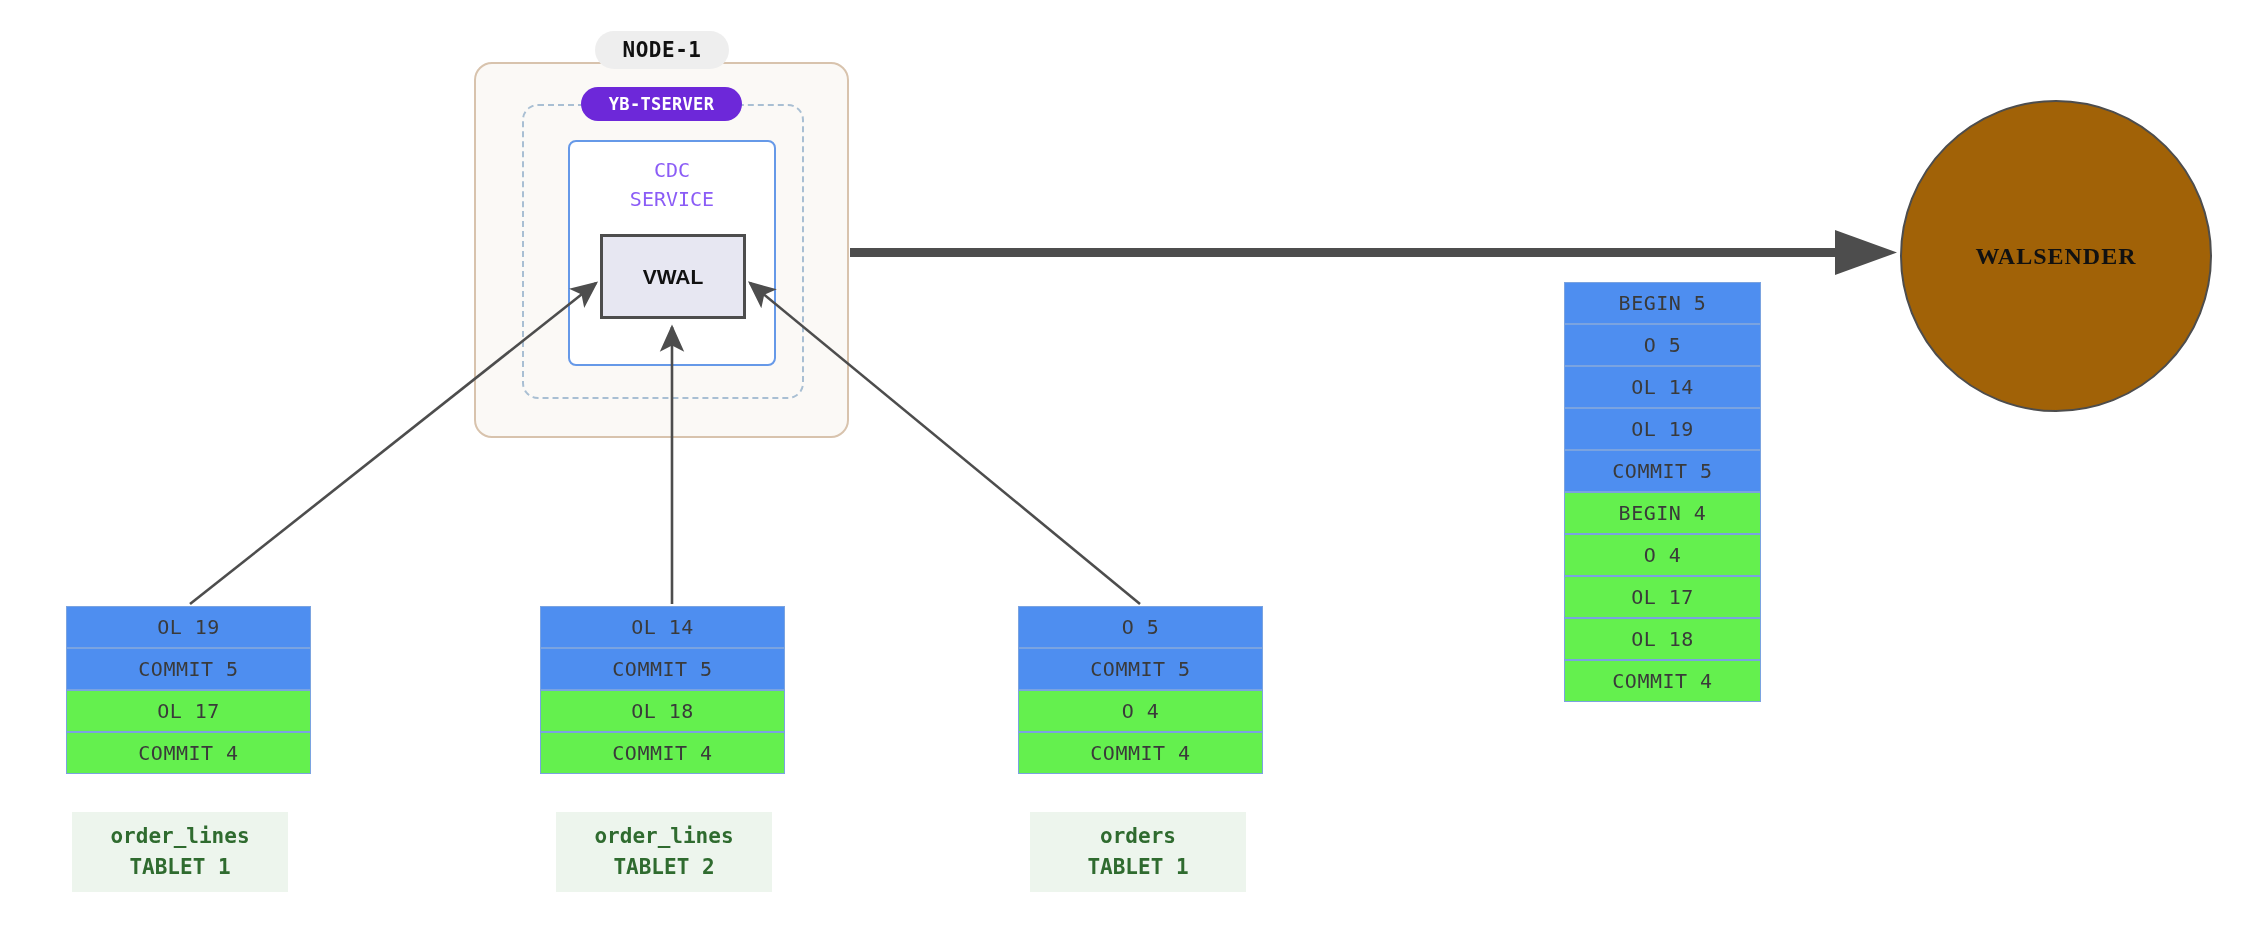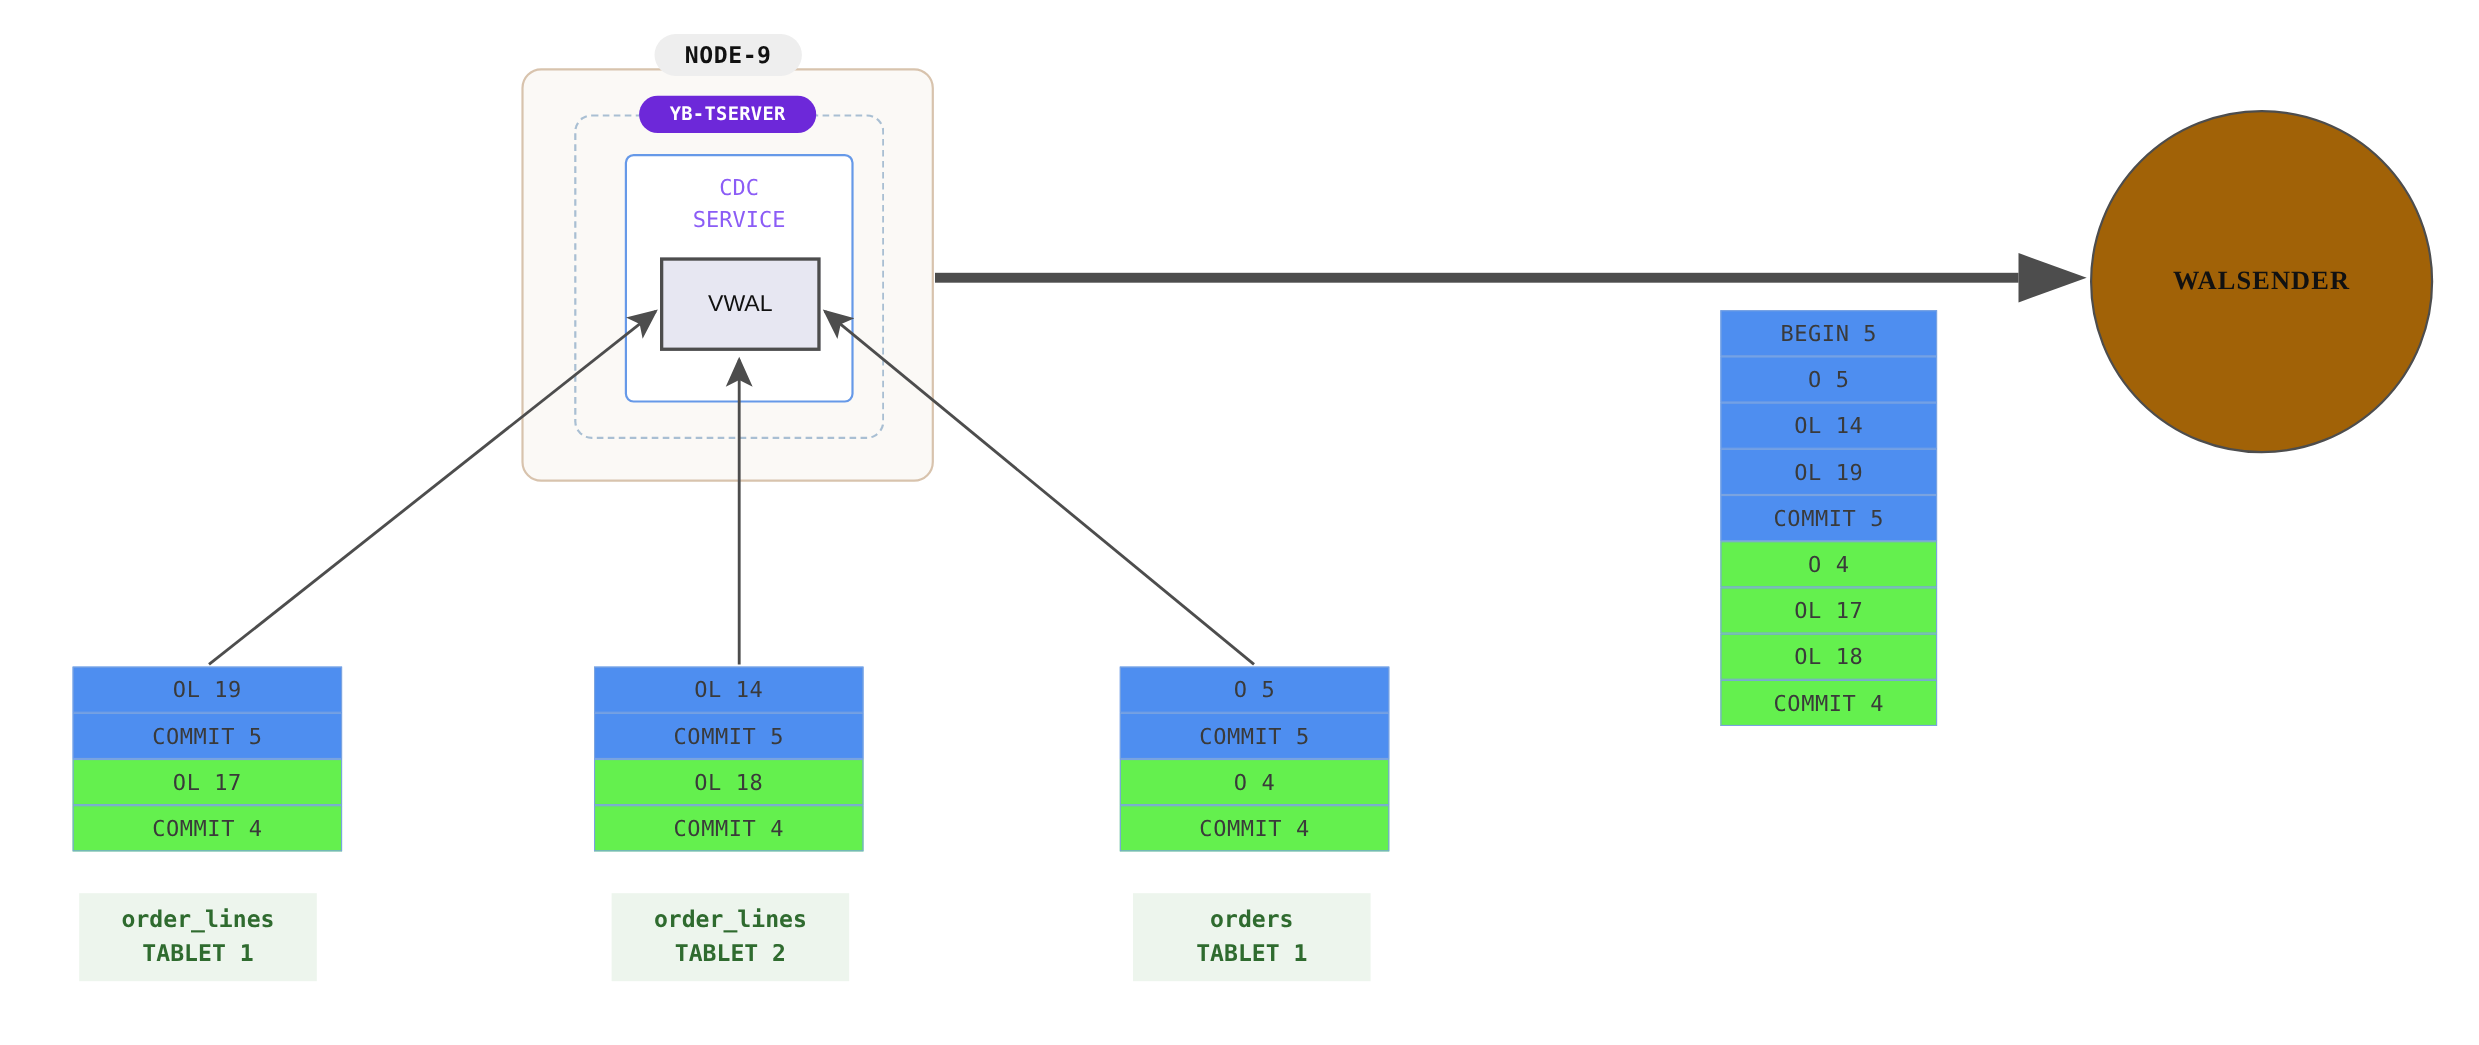--- a/index.html
+++ b/index.html
@@ -105,21 +105,21 @@
     width: 146px;
     height: 85px;
     background: #e7e7f2;
     border: 3px solid #4d4d4d;
     box-sizing: border-box;
     display: flex;
     align-items: center;
     justify-content: center;
     font-family: "Liberation Sans", sans-serif;
     font-size: 21px;
-    font-weight: normal;
+    font-weight: bold;
     color: #111111;
     z-index: 5;
   }
 
   
   .walsender {
     position: absolute;
     left: 1900px;
     top: 100px;
     width: 312px;
@@ -186,21 +186,21 @@
     box-sizing: border-box;
   }
 </style>
 </head>
 <body>
 
 <div id="canvas">
 
   <div class="node-outer"></div>
 
-  <div class="node-pill">NODE-9</div>
+  <div class="node-pill">NODE-1</div>
 
   <div class="tserver-dashed"></div>
 
   <div class="tserver-pill">YB-TSERVER</div>
 
   <div class="cdc-box">
     <div class="cdc-label">CDC
 SERVICE</div>
   </div>
 
@@ -226,20 +226,21 @@
 
     <line x1="1140" y1="604" x2="750" y2="283" stroke="#4d4d4d" stroke-width="2.6" marker-end="url(#thin-head)"></line>
   </svg>
 
   <div class="stack" id="vwal-stack" style="left:1516px; top:282px; width:245px;padding-left:48px;">
       <div class="rec blue">BEGIN 5</div>
       <div class="rec blue">O 5</div>
       <div class="rec blue">OL 14</div>
       <div class="rec blue">OL 19</div>
       <div class="rec blue">COMMIT 5</div>
+      <div class="rec green">BEGIN 4</div>
       <div class="rec green">O 4</div>
       <div class="rec green">OL 17</div>
       <div class="rec green">OL 18</div>
       <div class="rec green">COMMIT 4</div>
     </div>
 
   <div id="tablet-area">
       <div class="stack" style="left: 66px; top: 606px; width: 245px;">
         <div class="rec blue">OL 19</div>
         <div class="rec blue">COMMIT 5</div>

